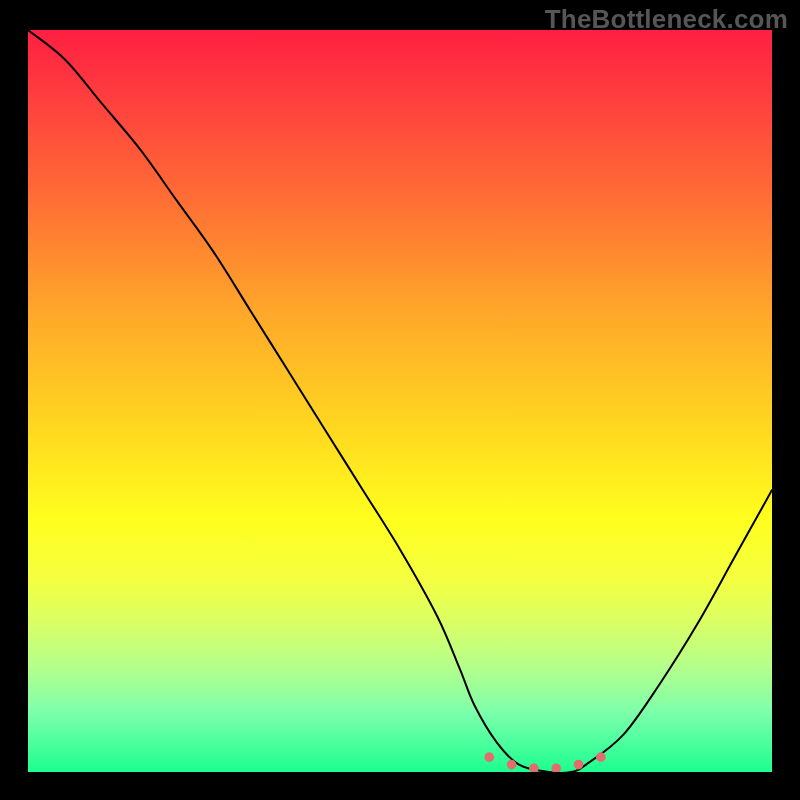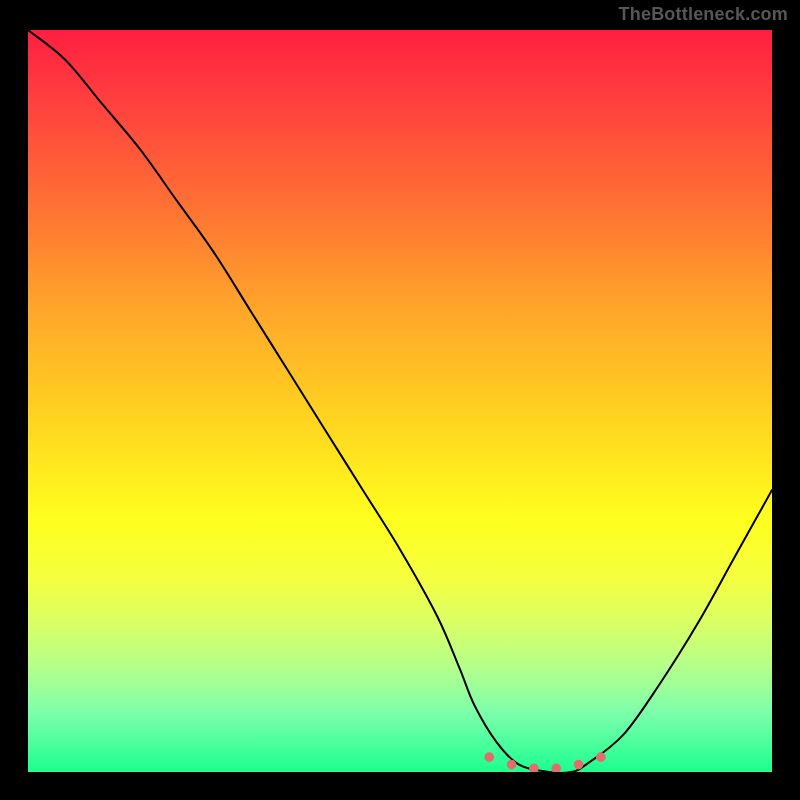--- a/index.html
+++ b/index.html
@@ -8,21 +8,21 @@
     position: relative;
     width: 800px;
     height: 800px;
     background: #000;
   }
   .attribution {
     position: absolute;
     top: 4px;
     right: 12px;
     font-family: Arial, Helvetica, sans-serif;
-    font-size: 18px;
+    font-size: 26px;
     font-weight: bold;
     color: #565656;
     z-index: 10;
     letter-spacing: 0.2px;
   }
   .plot {
     position: absolute;
     left: 28px;
     top: 30px;
     width: 744px;

